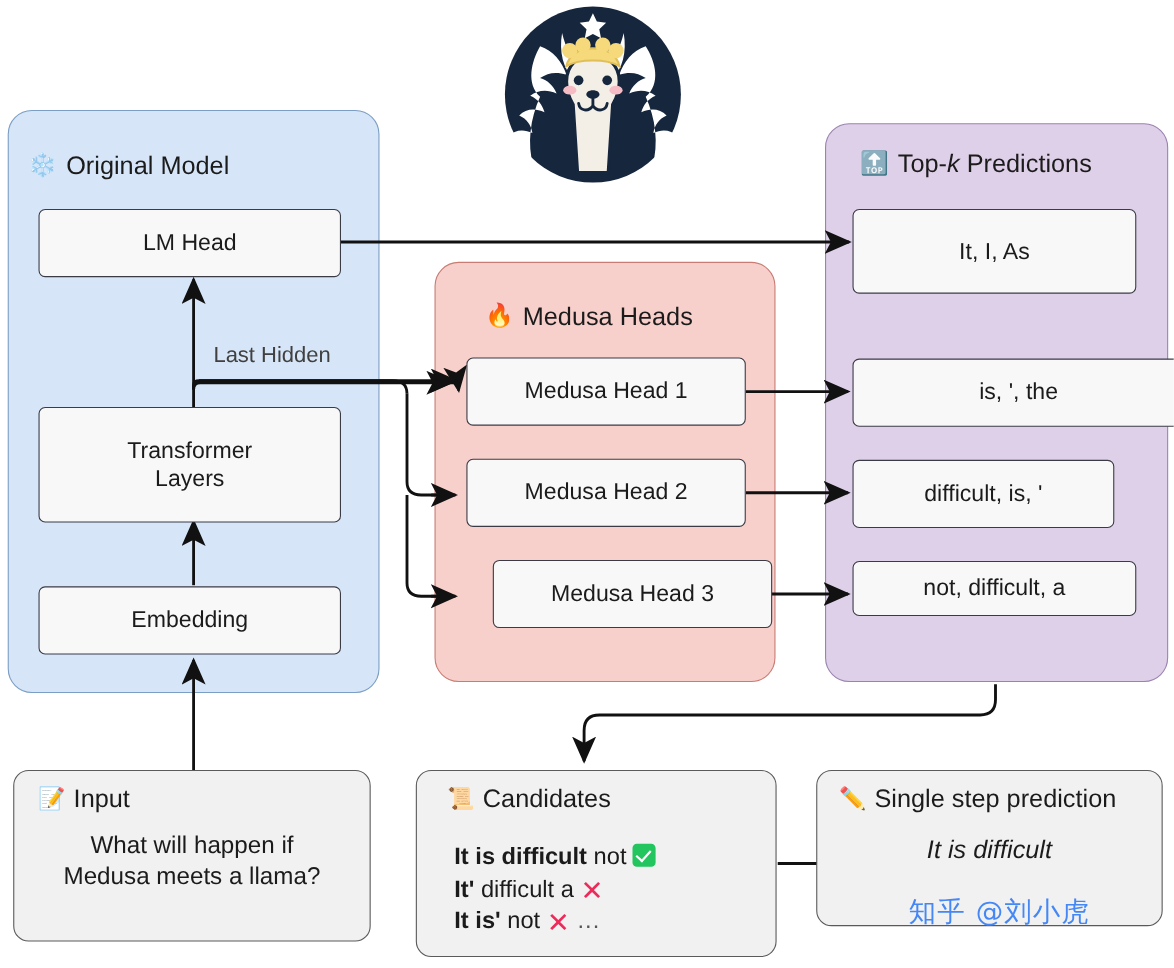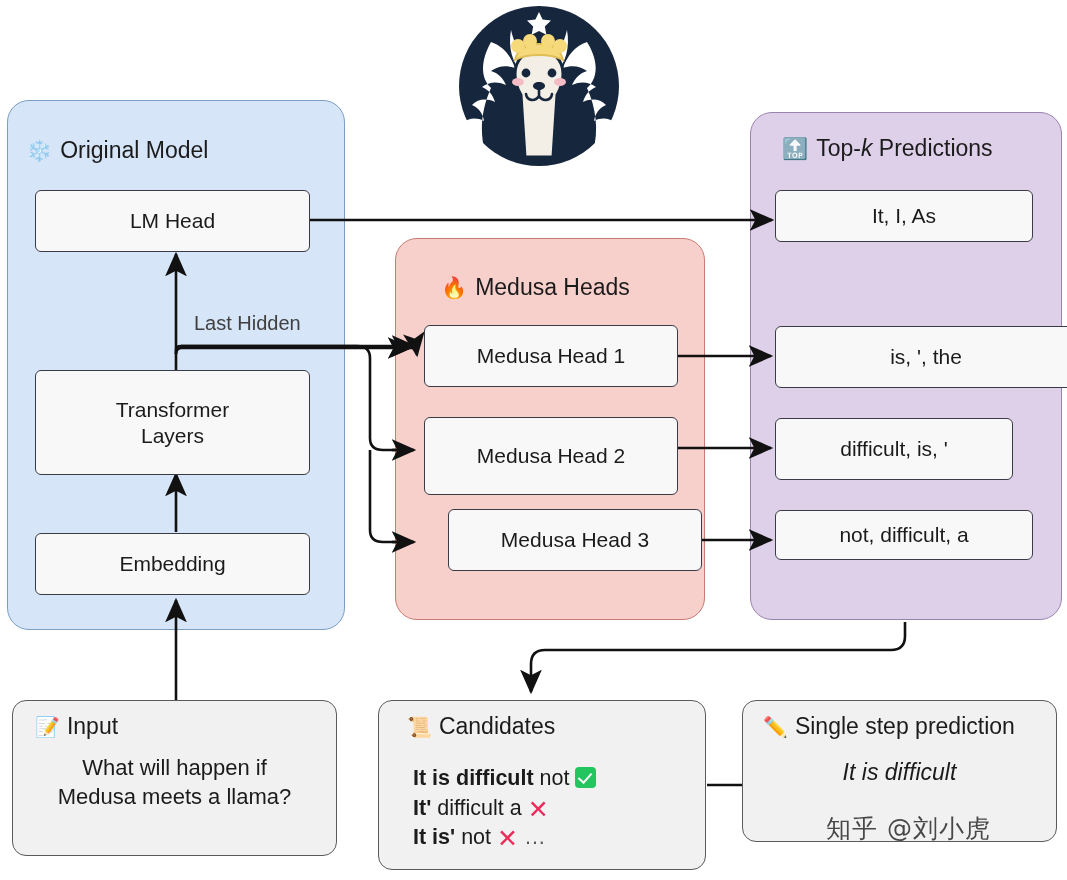--- a/index.html
+++ b/index.html
@@ -53,21 +53,21 @@
   .svg-layer{position:absolute;inset:0;width:1067px;height:880px;pointer-events:none;}
 
   
   .edge-label{position:absolute;font-size:20px;color:#404040;white-space:nowrap;}
 
   
   .logo{position:absolute;left:455px;top:2px;width:168px;height:168px;}
 
   
   .watermark{
-    position:absolute;left:826px;top:812px;font-size:25px;color:#404040;
+    position:absolute;left:826px;top:812px;font-size:25px;color:#3b82f6;
     letter-spacing:1px;white-space:nowrap;opacity:.95;
     font-family:"DejaVu Sans",sans-serif;
   }
 </style>
 </head>
 <body>
 
 <div class="stage">
 
   <div class="logo">
@@ -170,28 +170,28 @@
     <span>Layers</span>
   </div>
 
   <div class="node" style="left:35px;top:533px;width:275px;height:62px;">
     <span>Embedding</span>
   </div>
 
   <div class="node" style="left:424px;top:325px;width:254px;height:62px;">
     <span>Medusa Head 1</span>
   </div>
-  <div class="node" style="left:424px;top:417px;width:254px;height:78px;">
+  <div class="node" style="left:424px;top:417px;width:254px;height:62px;">
     <span>Medusa Head 2</span>
   </div>
   <div class="node" style="left:448px;top:509px;width:254px;height:62px;">
     <span>Medusa Head 3</span>
   </div>
 
-  <div class="node" style="left:775px;top:190px;width:258px;height:52px;">
+  <div class="node" style="left:775px;top:190px;width:258px;height:77px;">
     <span>It, I, As</span>
   </div>
   <div class="node" style="left:775px;top:326px;width:302px;height:62px;">
     <span>is, ', the</span>
   </div>
   <div class="node" style="left:775px;top:418px;width:238px;height:62px;">
     <span>difficult, is, '</span>
   </div>
   <div class="node" style="left:775px;top:510px;width:258px;height:50px;">
     <span>not, difficult, a</span>

